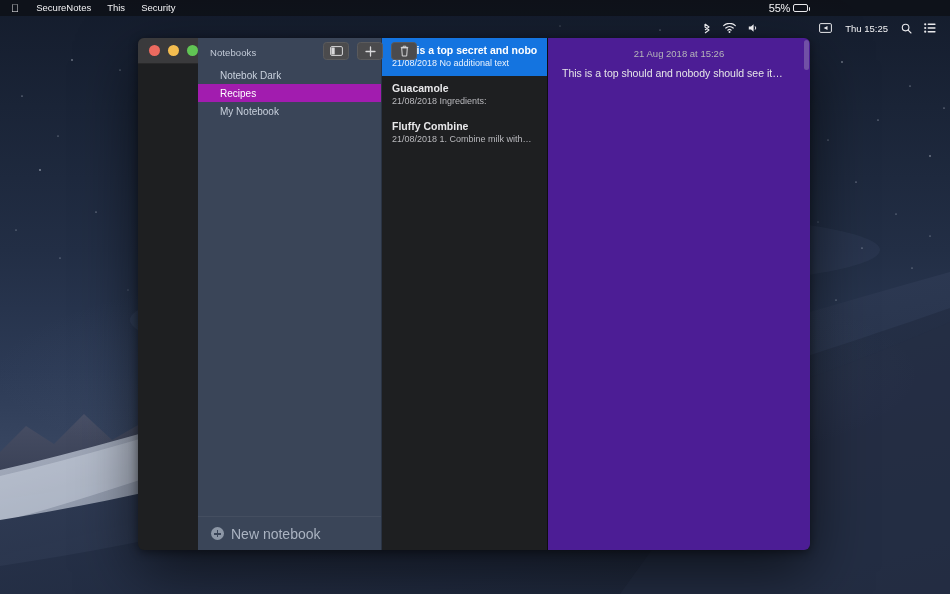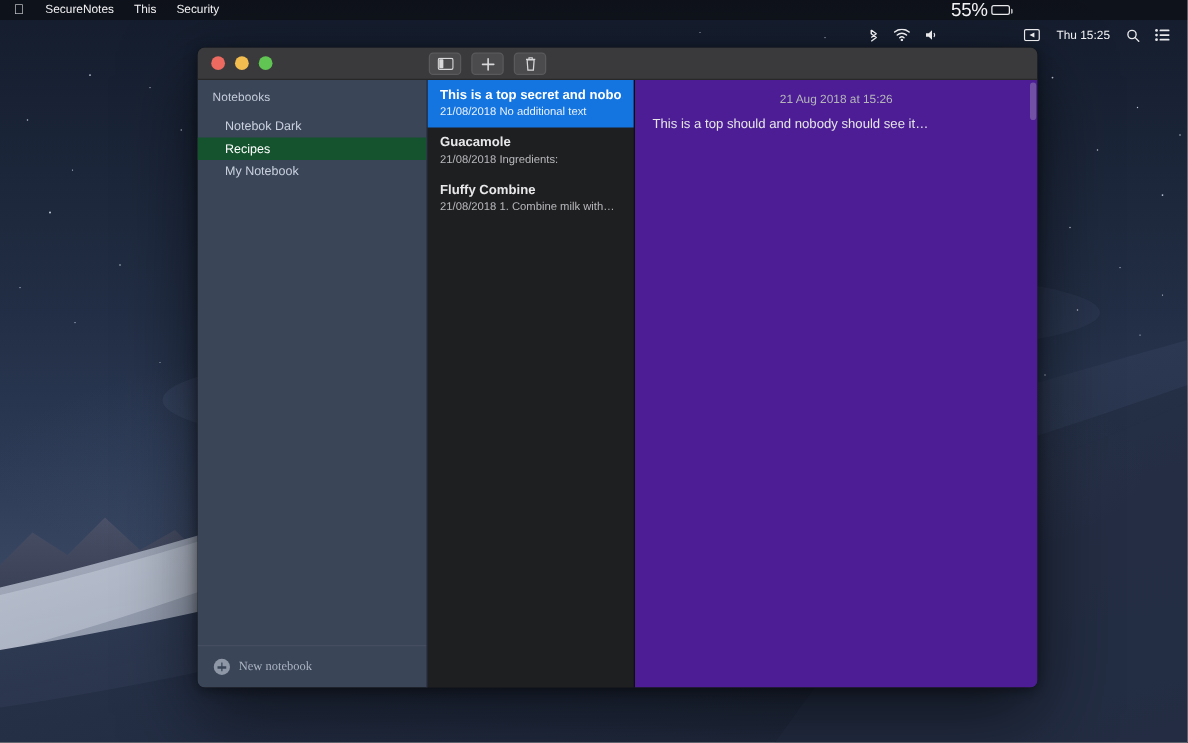--- a/index.html
+++ b/index.html
@@ -51,39 +51,38 @@
     margin-left:auto; display:flex; align-items:center; gap:0;
     font-size:9.5px;
   }
   .mb-r { padding:0 6px; display:flex; align-items:center; height:24px;margin-top:40px; }
   .mb-clock { font-size:9.5px; padding:0 7px; }
 
   .ico { display:inline-block; vertical-align:middle; }
 
   
   .batt-wrap { display:flex; align-items:center; gap:3px; padding:0 5px; }
-  .batt-pct { font-size:15px; letter-spacing:-0.2px; }
+  .batt-pct { font-size:11px; letter-spacing:-0.2px; }
   .batt-body {
     position:relative; width:15px; height:8px;
     border:1px solid #e9e9ec; border-radius:2px; padding:1px;
   }
   .batt-fill { height:100%; width:55%; background:#e9e9ec; border-radius:1px; }
   .batt-cap {
     position:absolute; right:-3px; top:2.2px; width:1.6px; height:3.6px;
     background:#e9e9ec; border-radius:0 1px 1px 0;
   }
 
   
   #window {
     position:absolute; left:138px; top:38px; width:672px; height:512px;
     border-radius:6px; overflow:hidden; z-index:30;
     box-shadow:0 22px 60px rgba(0,0,0,0.58), 0 2px 10px rgba(0,0,0,0.45);
-    display:flex; flex-direction:column;
+    display:flex; 
     background:#1e1f21;
-    margin-left:20px;
   }
 
   
   #titlebar {
     height:26px; flex:0 0 26px; background:#3a3a3c;
     border-bottom:1px solid #282829;
     display:flex; align-items:center; position:relative;
   }
   .lights { display:flex; align-items:center; gap:8px; padding-left:11px; }
   .light { width:11px; height:11px; border-radius:50%; }
@@ -114,35 +113,35 @@
   .sb-header {
     color:#c3cbd8; font-size:9.5px; padding:9px 0 6px 12px;
     letter-spacing:0.1px;
   }
   .sb-list { flex:1; padding-top:2px; }
   .sb-item {
     height:18px; display:flex; align-items:center;
     padding-left:22px; font-size:10px; color:#c9d1dd;
     margin-bottom:0;
   }
-  .sb-item.selected { background:#14532d; color:#ffffff; font-weight:normal; }
+  .sb-item.selected { background:#a21caf; color:#ffffff; font-weight:normal; }
   .sb-footer {
     height:34px; display:flex; align-items:center; gap:7px;
     padding-left:13px; border-top:1px solid rgba(255,255,255,0.05);
   }
   .plus-circle {
     width:13px; height:13px; border-radius:50%;
     background:#8d97a6; position:relative; flex:0 0 13px;
   }
   .plus-circle:before, .plus-circle:after {
     content:""; position:absolute; background:#3a4558;
   }
   .plus-circle:before { left:3px; top:6px; width:7px; height:1.5px; }
   .plus-circle:after  { top:3px; left:5.75px; height:7px; width:1.5px; }
-  .sb-footer-label { font-size:10px; color:#aab3c1;font-family:Liberation Serif, serif; }
+  .sb-footer-label { font-size:14px; color:#aab3c1; }
 
   
   #notelist {
     flex:0 0 166px; background:#1e1f21;
     border-right:1px solid #0e0e0f;
     overflow:hidden;
   }
   .note-row {
     padding:5px 9px 6px 10px; cursor:default;
   }

